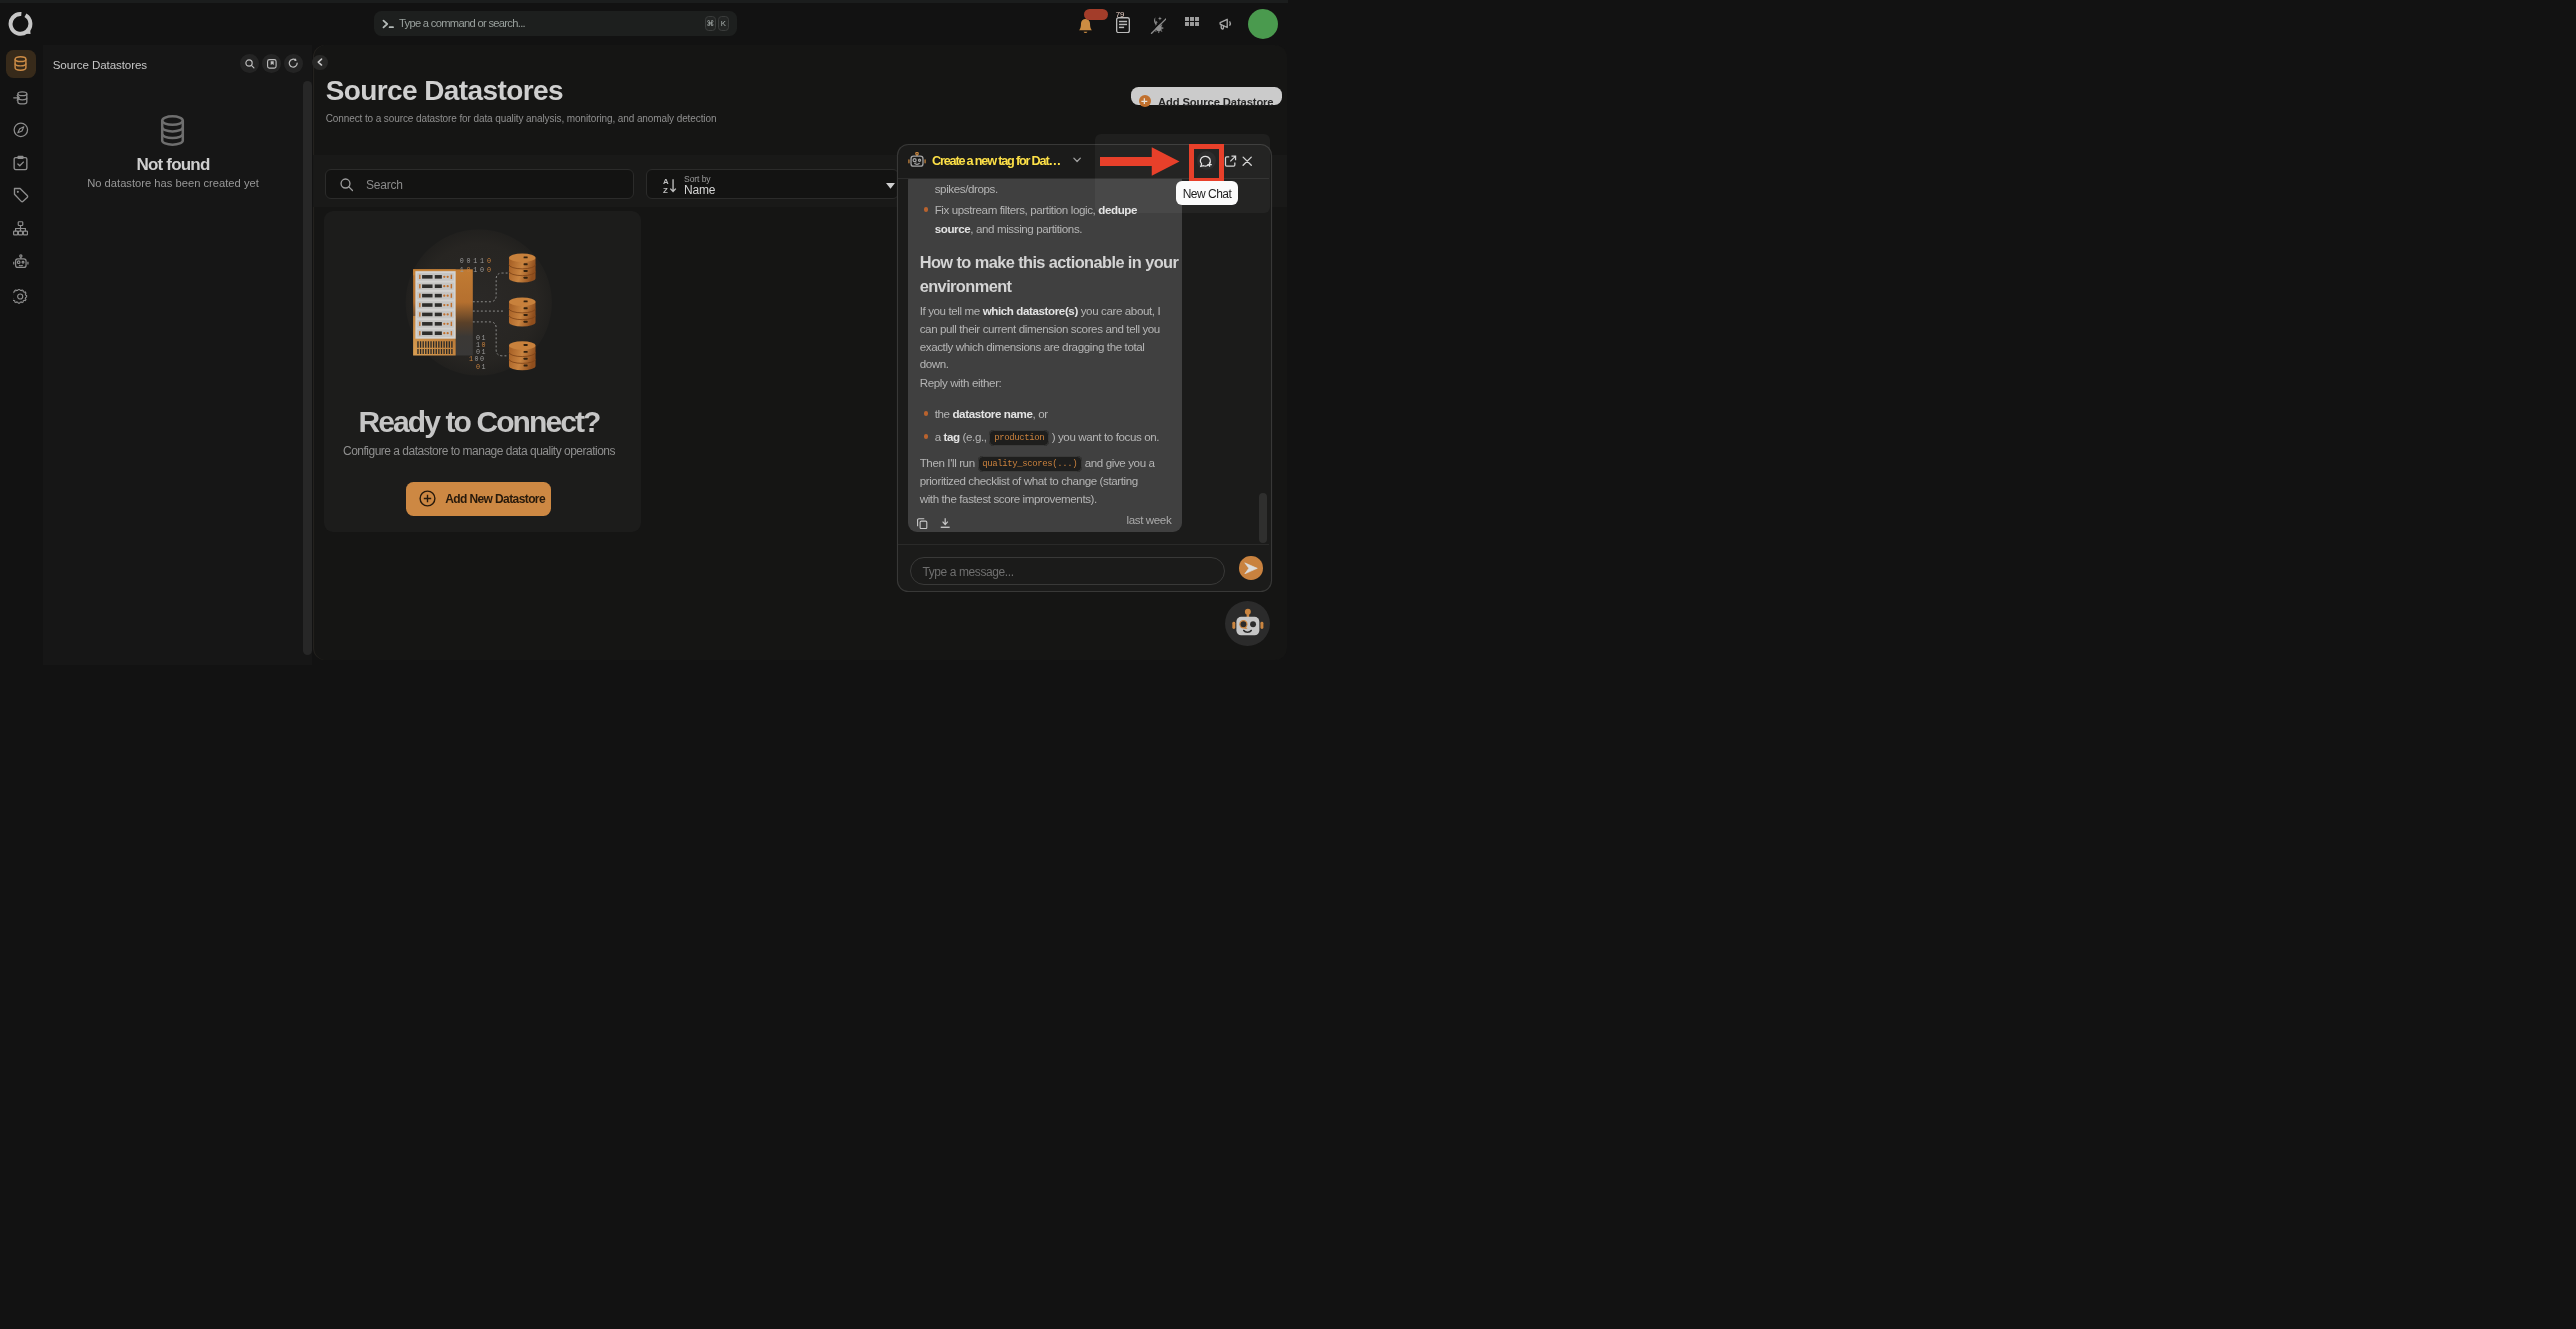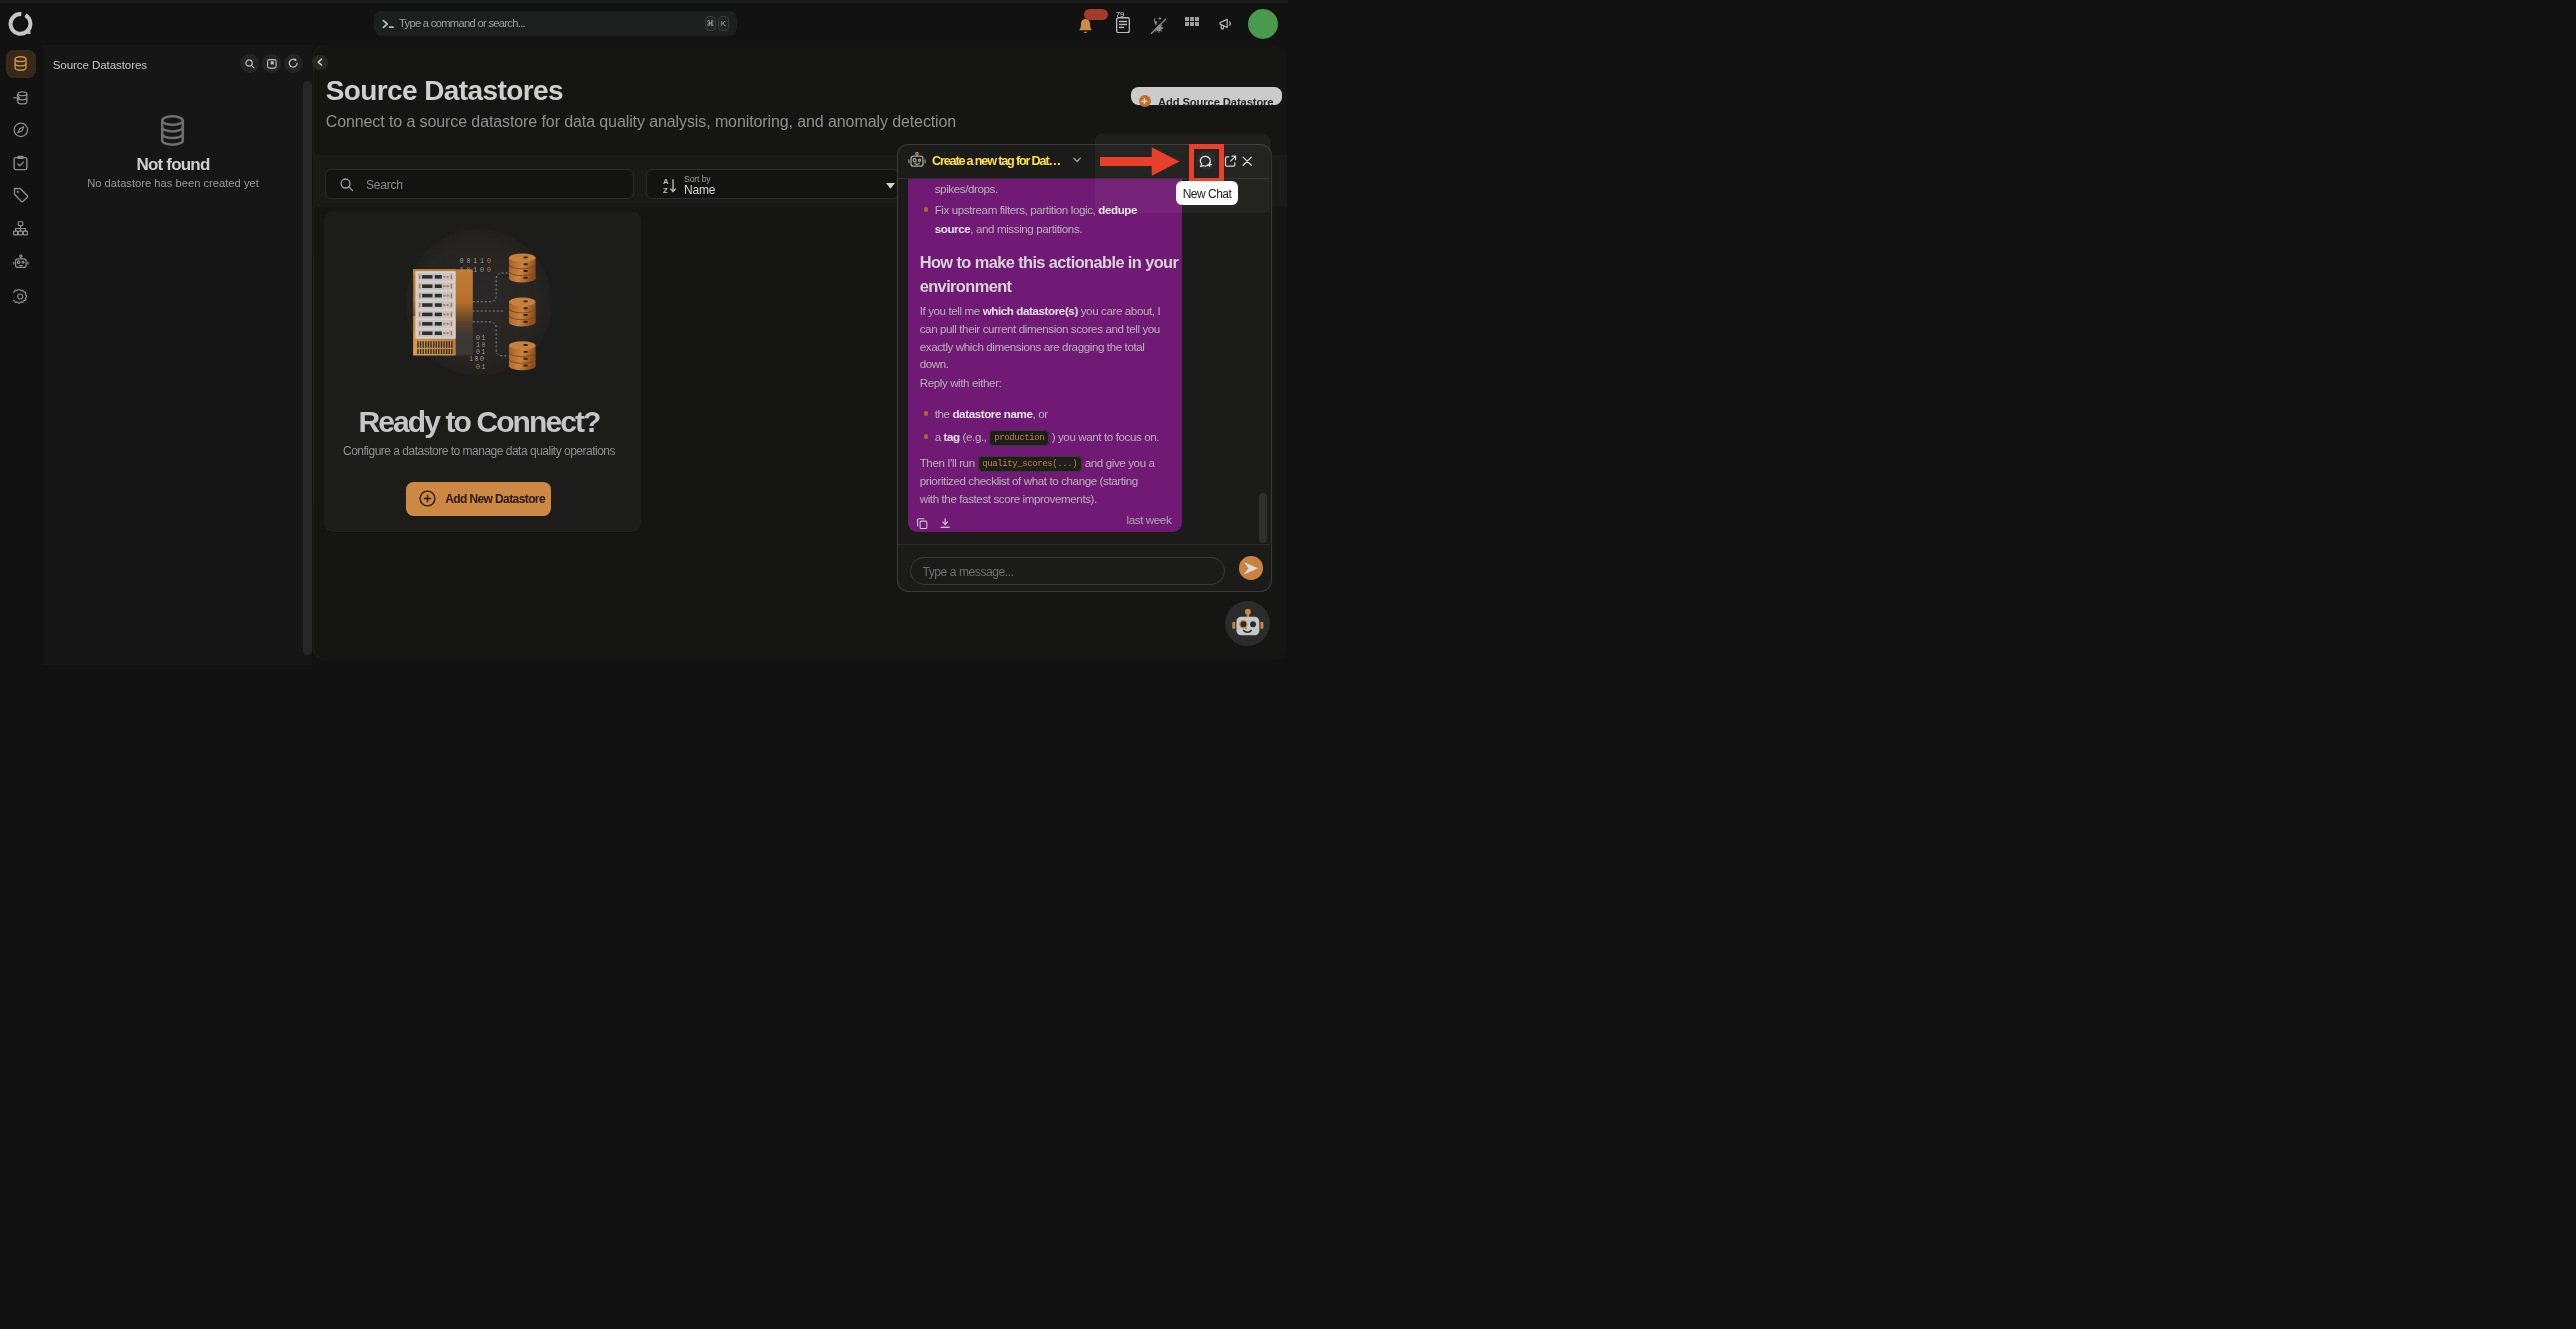--- a/index.html
+++ b/index.html
@@ -17,37 +17,37 @@
   #activebox { left:6px; top:50px; width:30px; height:28px; background:#372a1a; border-radius:7.5px; }
   #leftpanel { left:43px; top:45px; width:269px; height:620px; background:#161616; }
   #lp-title { left:9.7px; top:12.7px; font-size:11.6px; color:#c6c6c6; letter-spacing:-0.1px; }
   .cbtn { position:absolute; top:9px; width:18.7px; height:18.7px; border-radius:50%; background:#242424; }
   #lp-thumb { left:260px; top:36px; width:8.6px; height:574px; border-radius:4.5px; background:#272727; }
   #nf-title { left:0; top:110px; width:260px; text-align:center; font-size:17px; font-weight:bold; letter-spacing:-0.8px; color:#cfcfcf; }
   #nf-sub { left:0; top:132px; width:260px; text-align:center; font-size:11.2px; letter-spacing:0px; color:#989898; }
   #main { left:313px; top:45px; width:974px; height:615px; background:#151514; border-radius:12px; box-shadow:inset 1.1px 0 0 #23211e; }
   #collapse { left:-0.7px; top:9.7px; width:15.7px; height:15.7px; border-radius:50%; background:#272726; }
   #h1 { left:12.7px; top:30px; font-size:28px; font-weight:bold; letter-spacing:-0.6px; color:#cfcfcf; }
-  #subtitle { left:12.7px; top:68px; font-size:16px; letter-spacing:-0.1px; color:#8f8f8f; }
+  #subtitle { left:12.7px; top:68px; font-size:10px; letter-spacing:-0.1px; color:#8f8f8f; }
   #addbtn { left:818px; top:42px; width:151px; height:18px; background:#cbcbcb; border-radius:7.5px; }
   #addbtn .tx { position:absolute; left:27px; top:8.6px; font-size:11.2px; font-weight:bold; letter-spacing:-0.1px; color:#252525; }
   #searchbox { left:12px; top:124px; width:309px; height:30px; background:#131312; border:0.7px solid #2b2b2a; border-radius:6px; }
   #searchbox .ph { position:absolute; left:40px; top:8.2px; font-size:12px; letter-spacing:-0.2px; color:#8a8a8a; }
   #sortbox { left:333px; top:124px; width:253px; height:30px; background:#131312; border:0.7px solid #2b2b2a; border-radius:6px; }
   #sortbox .l1 { position:absolute; left:37px; top:3.7px; font-size:8.6px; color:#9a9a9a; letter-spacing:-0.1px;}
   #sortbox .l2 { position:absolute; left:37px; top:13.4px; font-size:12px; color:#d5d5d5; letter-spacing:-0.2px;}
   #card { left:11.2px; top:166px; width:317px; height:321px; background:#1c1c1b; border-radius:9px; }
   #ready { left:-3.7px; top:194px; width:317px; text-align:center; font-size:30px; font-weight:600; letter-spacing:-1.9px; color:#c6c6c6; }
   #cfg { left:-3.7px; top:233px; width:317px; text-align:center; font-size:12px; letter-spacing:-0.5px; color:#8f8f8f; }
   #andbtn { left:82px; top:271px; width:145px; height:34px; background:#cd8843; border-radius:7.5px; }
   #andbtn .tx { position:absolute; left:39px; top:10.4px; font-size:12px; font-weight:bold; letter-spacing:-0.6px; color:#27190b; white-space:nowrap; }
   #chat { left:898px; top:145px; width:373px; height:446px; background:#1b1b1a; box-shadow:0 0 0 1.1px #383837; border-radius:10.4px; }
   #chattitle { left:34px; top:8.6px; font-size:12.7px; font-weight:bold; letter-spacing:-1.2px; color:#fde047; white-space:nowrap; }
   #msgclip { left:0; top:34px; width:371px; height:365px; overflow:hidden; }
-  #bubble { position:absolute; left:9.7px; top:-7.5px; width:274px; height:360px; background:#701a75; border-radius:9px; }
+  #bubble { position:absolute; left:9.7px; top:-7.5px; width:274px; height:360px; background:#404040; border-radius:9px; }
   .ln { position:absolute; left:12px; font-size:11.6px; letter-spacing:-0.4px; line-height:14px; color:#b5b5b5; white-space:nowrap; }
   .ln b { color:#e3e3e3; }
   .hd { position:absolute; left:12px; font-size:16.4px; font-weight:600; letter-spacing:-0.6px; line-height:19.4px; color:#d4d4d4; white-space:nowrap; }
   .bl { left:27px; }
   .bl::before { content:""; position:absolute; left:-10.8px; top:4.9px; width:4.5px; height:4.5px; border-radius:50%; background:#b9622e; }
   .chip { font-family:"Liberation Mono",monospace; font-size:9px; color:#c9813d; background:#1e1e1d;
           border:0.7px solid #3a3a39; border-radius:4.5px; padding:1.9px 3.7px; position:relative; top:-0.7px; }
   #lastweek { left:auto !important; right:10.4px; color:#aaaaaa; }
   #chatdivider { left:0; top:399px; width:371px; height:0.7px; background:#2a2a29; }
   #chatinput { left:12.2px; top:412px; width:315px; height:28px; border:0.7px solid #393938; border-radius:14px; }

